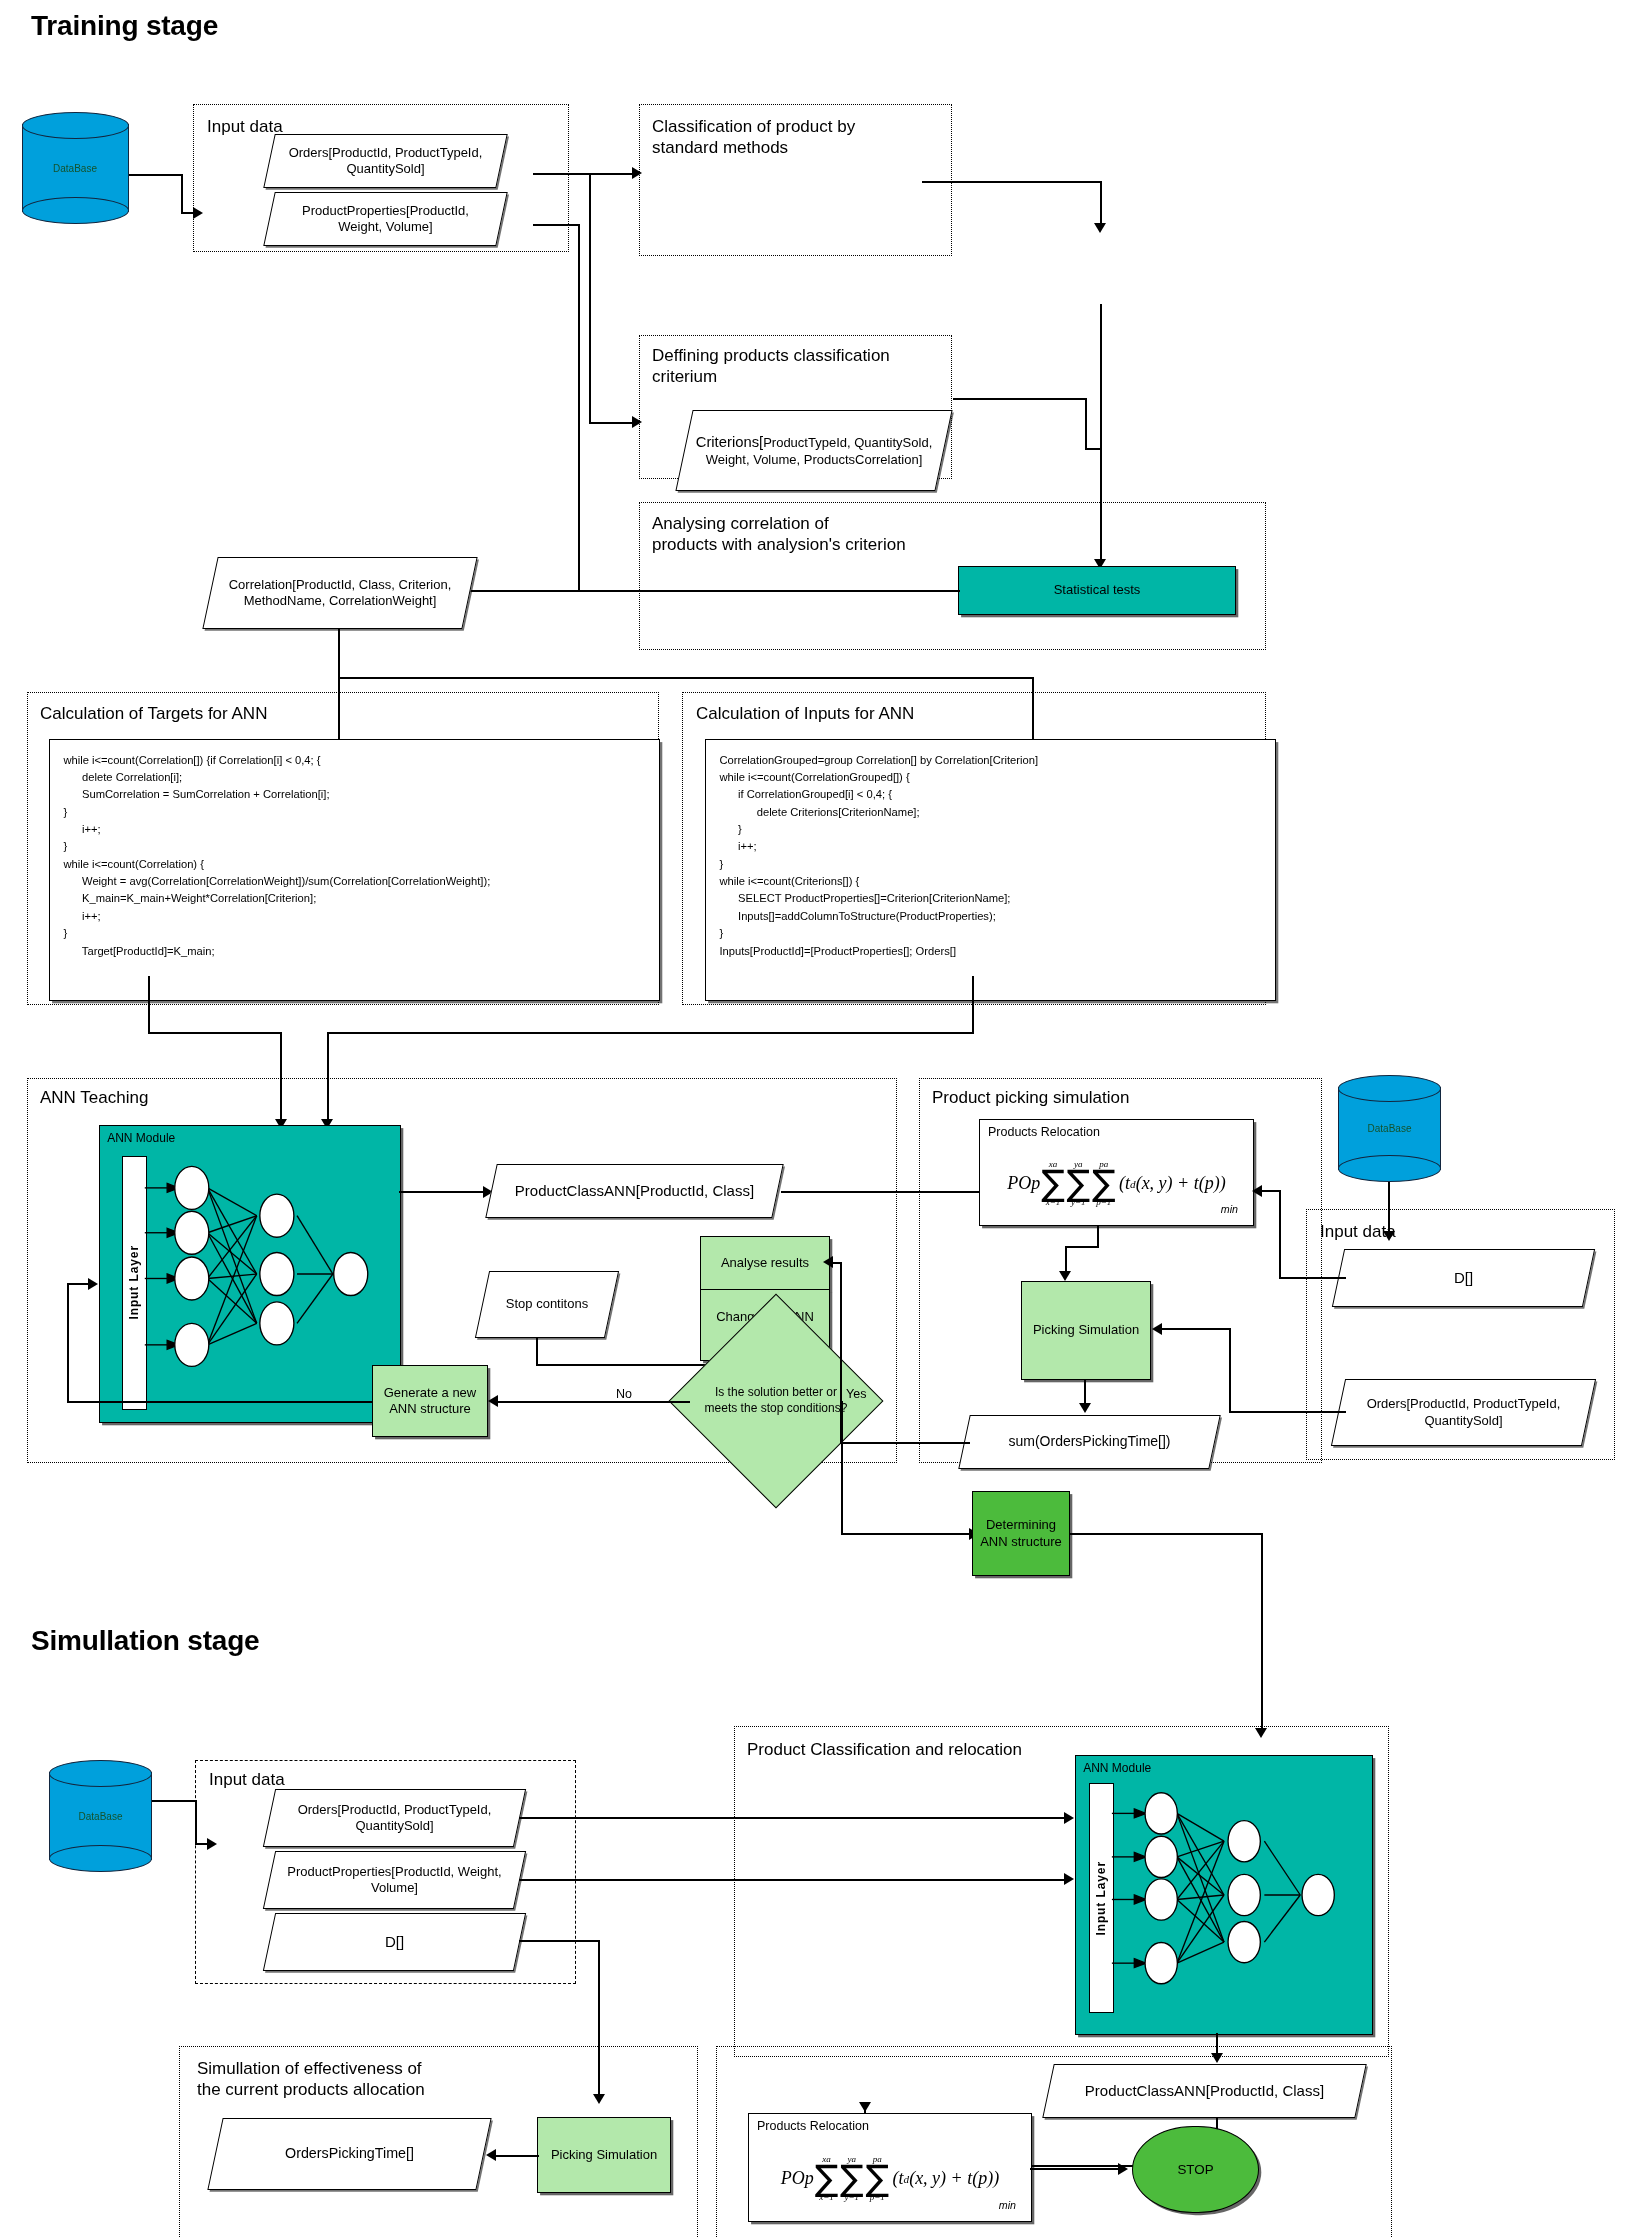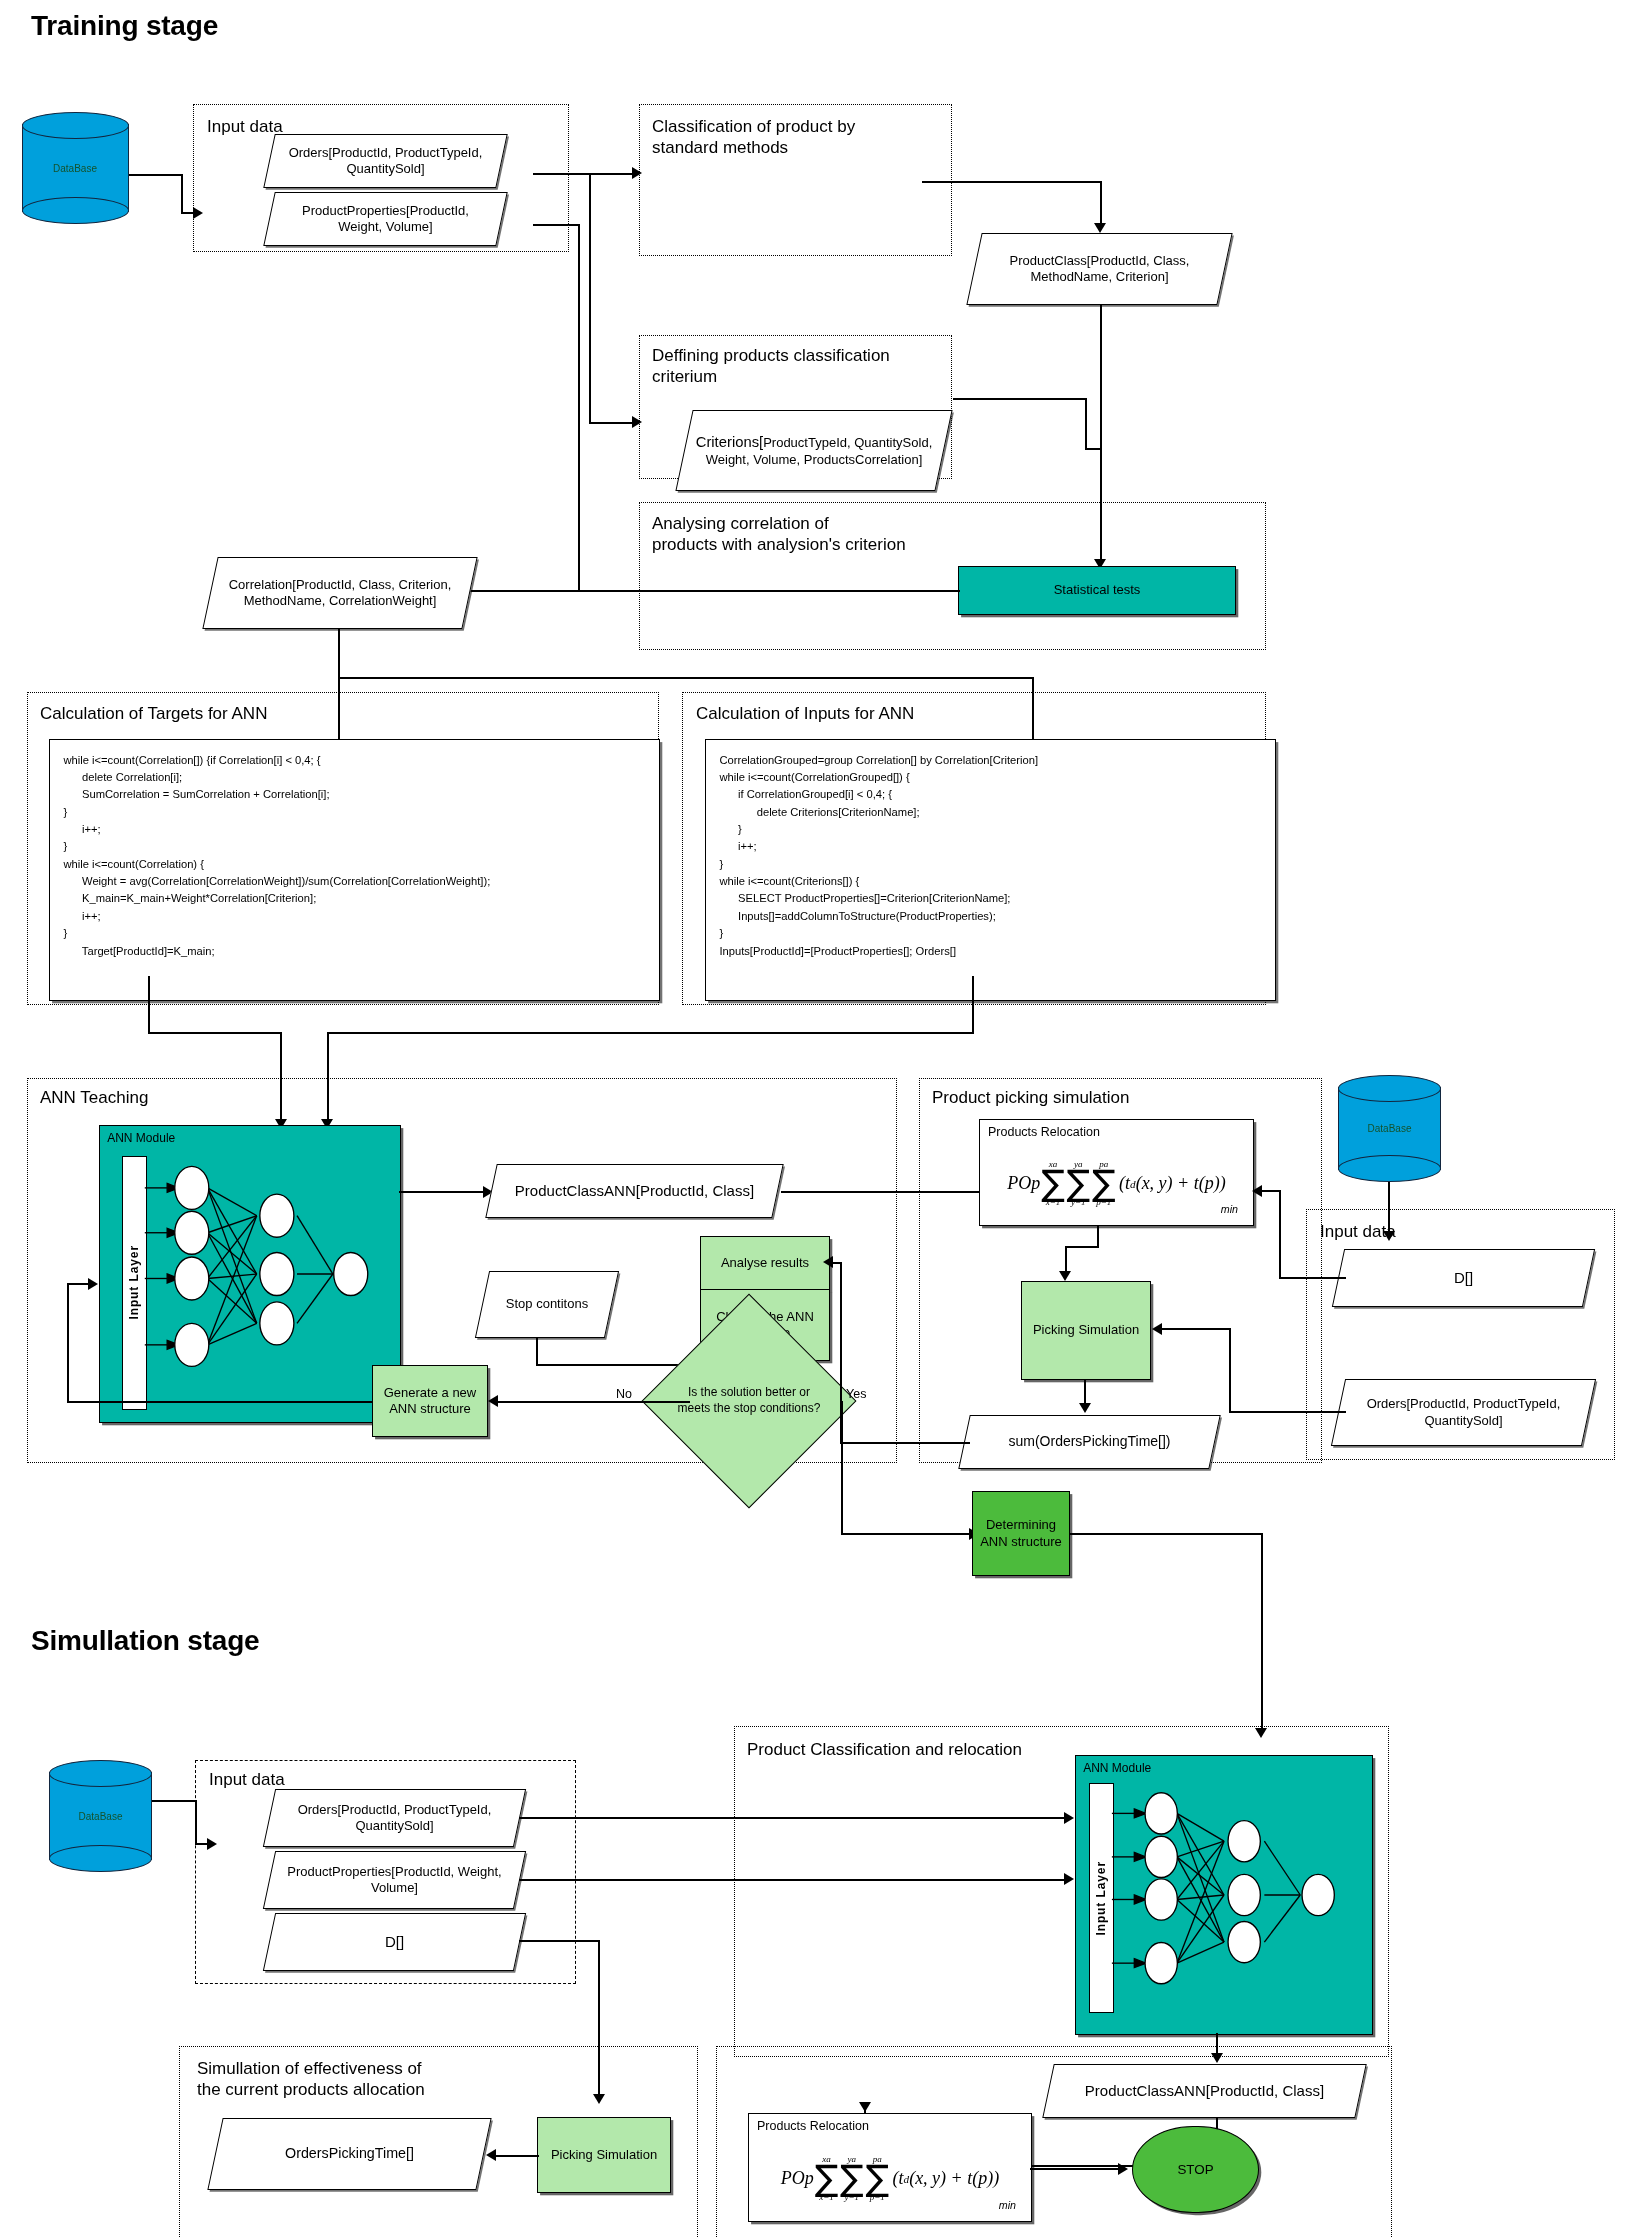--- a/index.html
+++ b/index.html
@@ -138,24 +138,20 @@
   <div class="ln h abs" style="left:533px;top:224px;width:47px;"></div>
 
   <div class="group abs" style="left:639px;top:104px;width:313px;height:152px;"></div>
   <div class="group-title" style="left:652px;top:116px;">Classification of product by
 standard methods</div>
 
   <div class="ln h abs" style="left:922px;top:181px;width:179px;"></div>
   <div class="ln v abs" style="left:1100px;top:181px;height:45px;"></div>
   <div class="arw arw-d abs" style="left:1094px;top:223px;"></div>
 
-  <div class="para" style="left:974px;top:233px;width:251px;height:72px;">
-    <div class="skew"></div>
-    <div class="lbl">ProductClass[ProductId, Class, MethodName, Criterion]</div>
-  </div>
 
   <div class="ln v abs" style="left:1100px;top:304px;height:257px;"></div>
   <div class="arw arw-d abs" style="left:1094px;top:559px;"></div>
 
   <div class="group abs" style="left:639px;top:335px;width:313px;height:144px;"></div>
   <div class="group-title" style="left:652px;top:345px;">Deffining products classification
 criterium</div>
   <div class="para" style="left:684px;top:410px;width:260px;height:81px;">
     <div class="skew"></div>
     <div class="lbl"><span style="font-size:14.8px">Criterions[</span><span>ProductTypeId, QuantitySold, Weight, Volume, ProductsCorrelation]</span></div>
@@ -292,21 +288,21 @@
   <div class="para" style="left:482px;top:1271px;width:130px;height:67px;">
     <div class="skew"></div>
     <div class="lbl">Stop contitons</div>
   </div>
   <div class="ln v abs" style="left:536px;top:1338px;height:28px;"></div>
   <div class="ln h abs" style="left:536px;top:1364px;width:229px;"></div>
 
   <div class="ln v abs" style="left:765px;top:1361px;height:23px;"></div>
   <div class="arw arw-d abs" style="left:759px;top:1382px;"></div>
 
-  <div class="diamond-wrap" style="left:673px;top:1325px;width:152px;height:152px;">
+  <div class="diamond-wrap" style="left:700px;top:1325px;width:152px;height:152px;">
     <div class="dia"></div>
     <div class="dtxt">Is the solution better or meets the stop conditions?</div>
   </div>
   <div class="edge-lbl" style="left:616px;top:1387px;">No</div>
   <div class="edge-lbl" style="left:846px;top:1387px;">Yes</div>
 
   <div class="ln h abs" style="left:497px;top:1401px;width:193px;"></div>
   <div class="arw arw-l abs" style="left:488px;top:1395px;"></div>
   <div class="rect green abs" style="left:372px;top:1365px;width:116px;height:72px;">Generate a new ANN structure</div>
   <div class="ln h abs" style="left:67px;top:1401px;width:306px;"></div>

